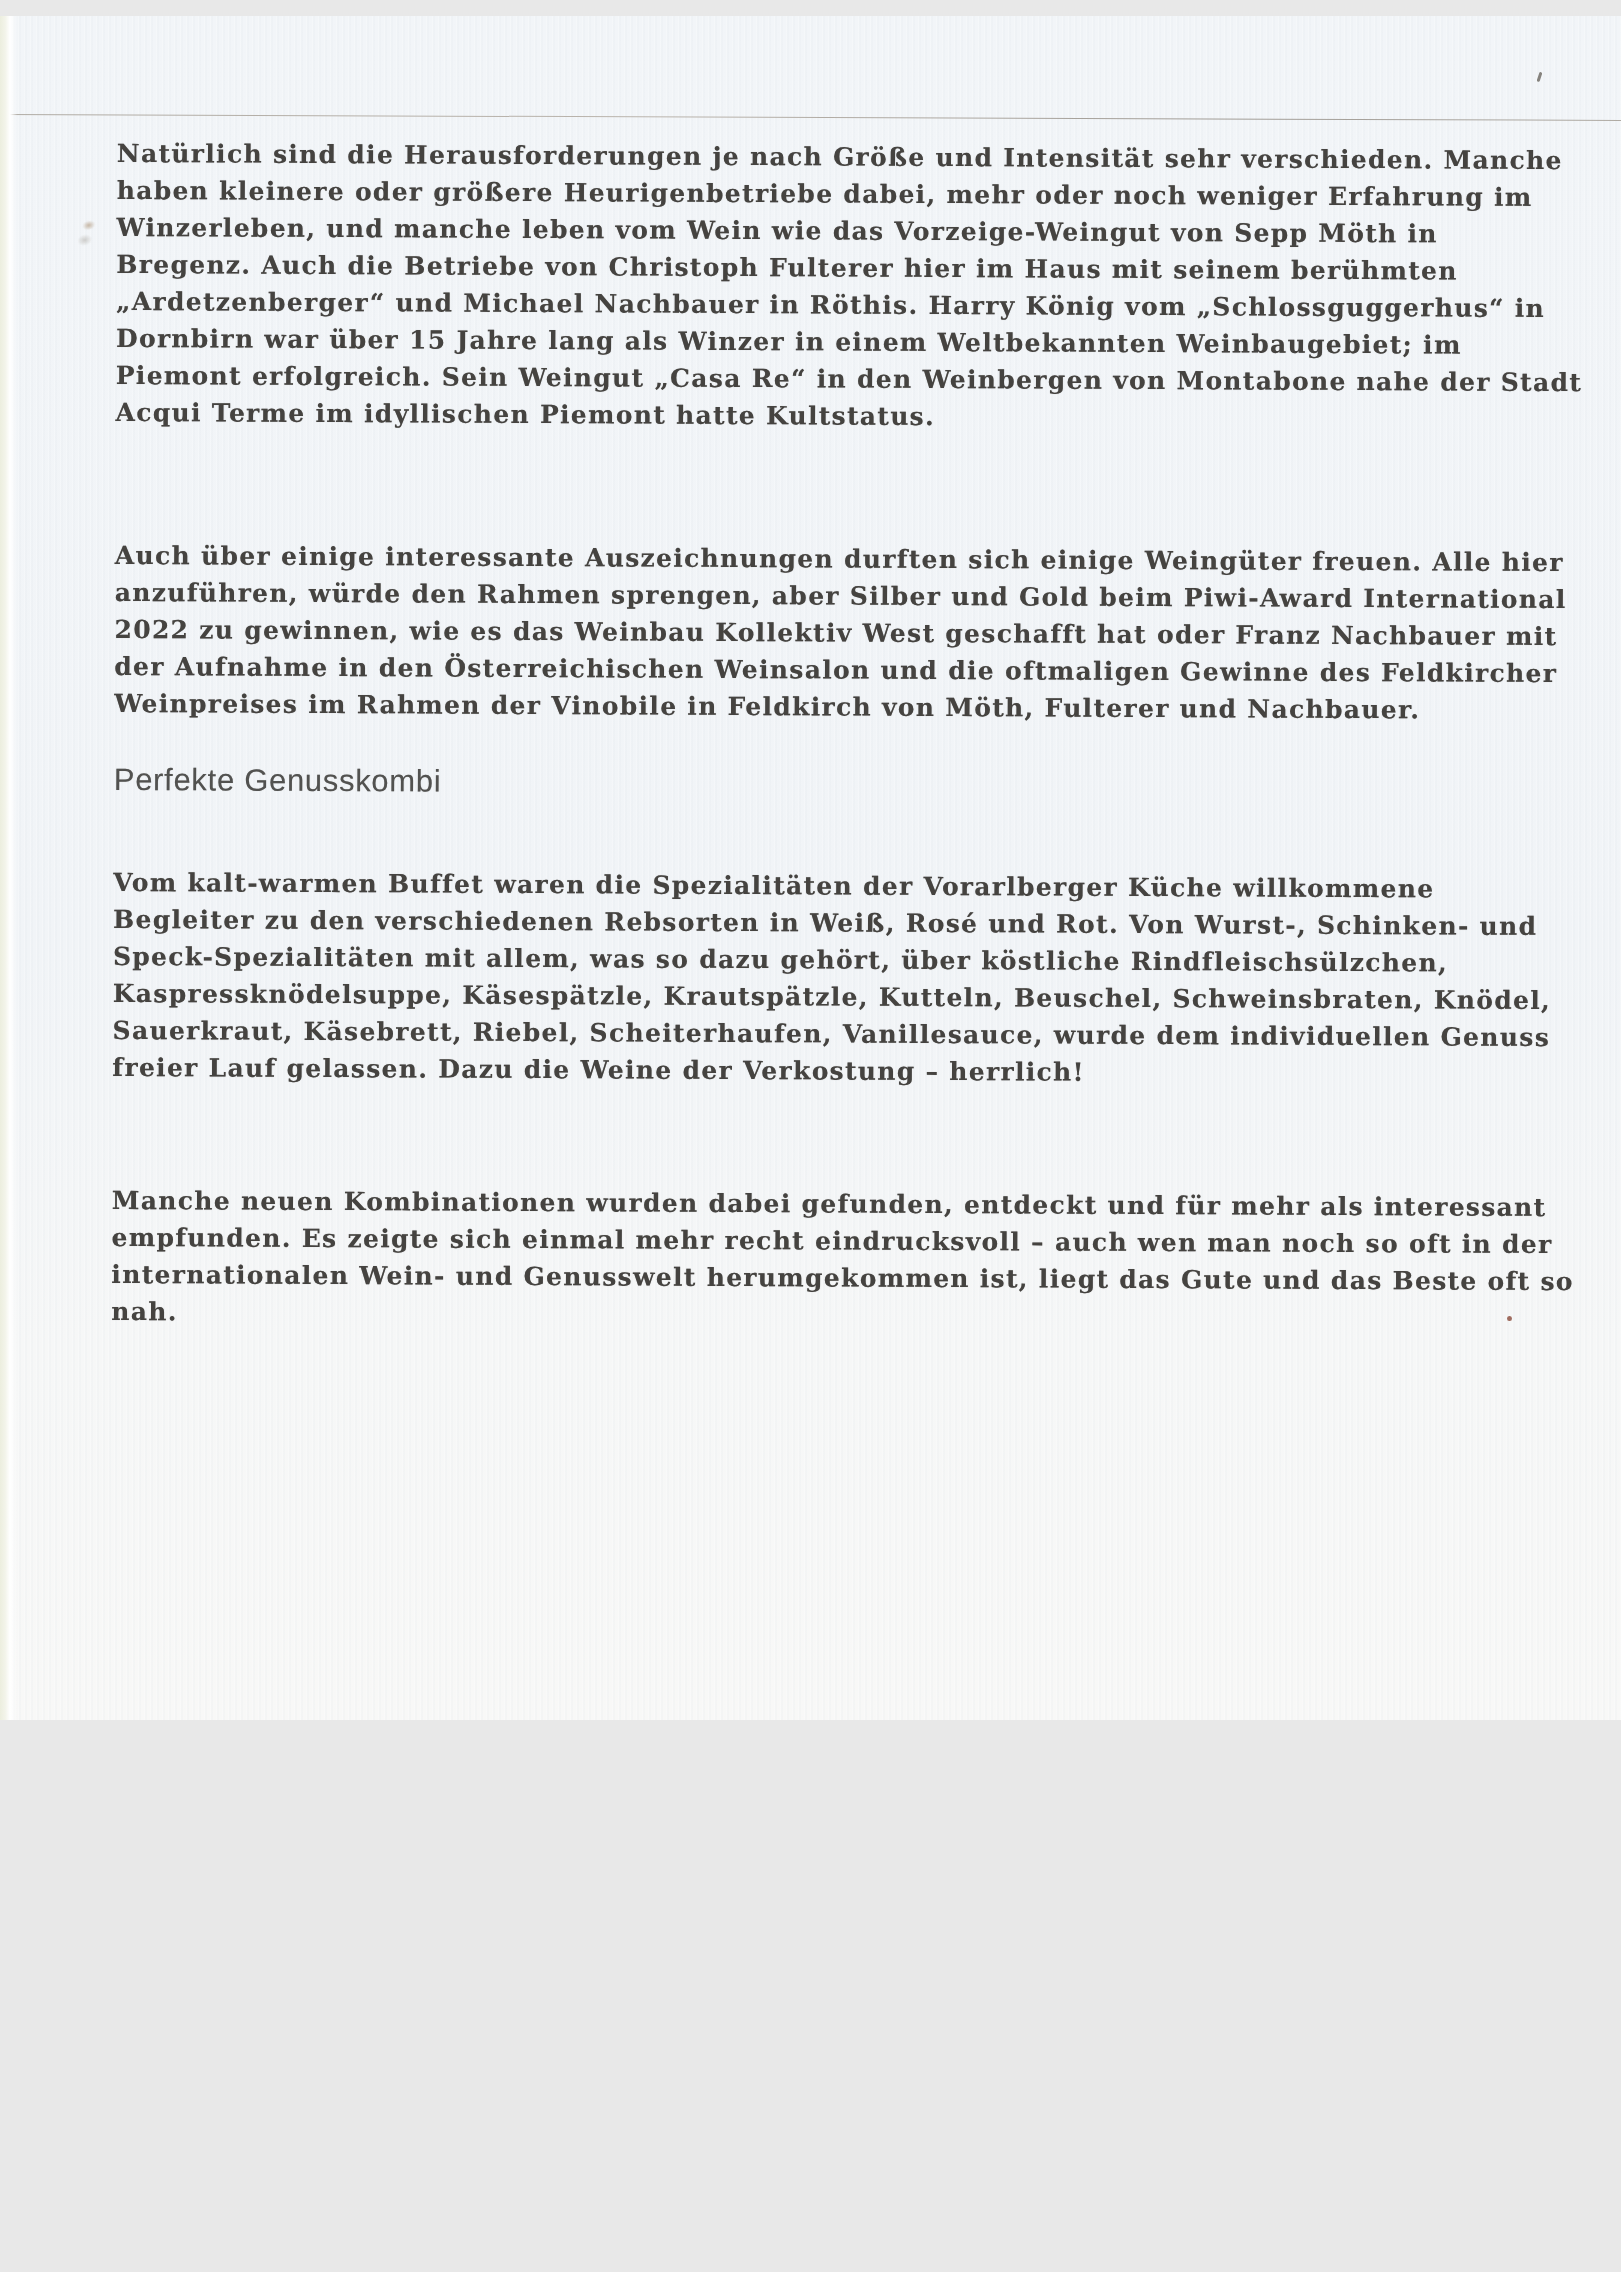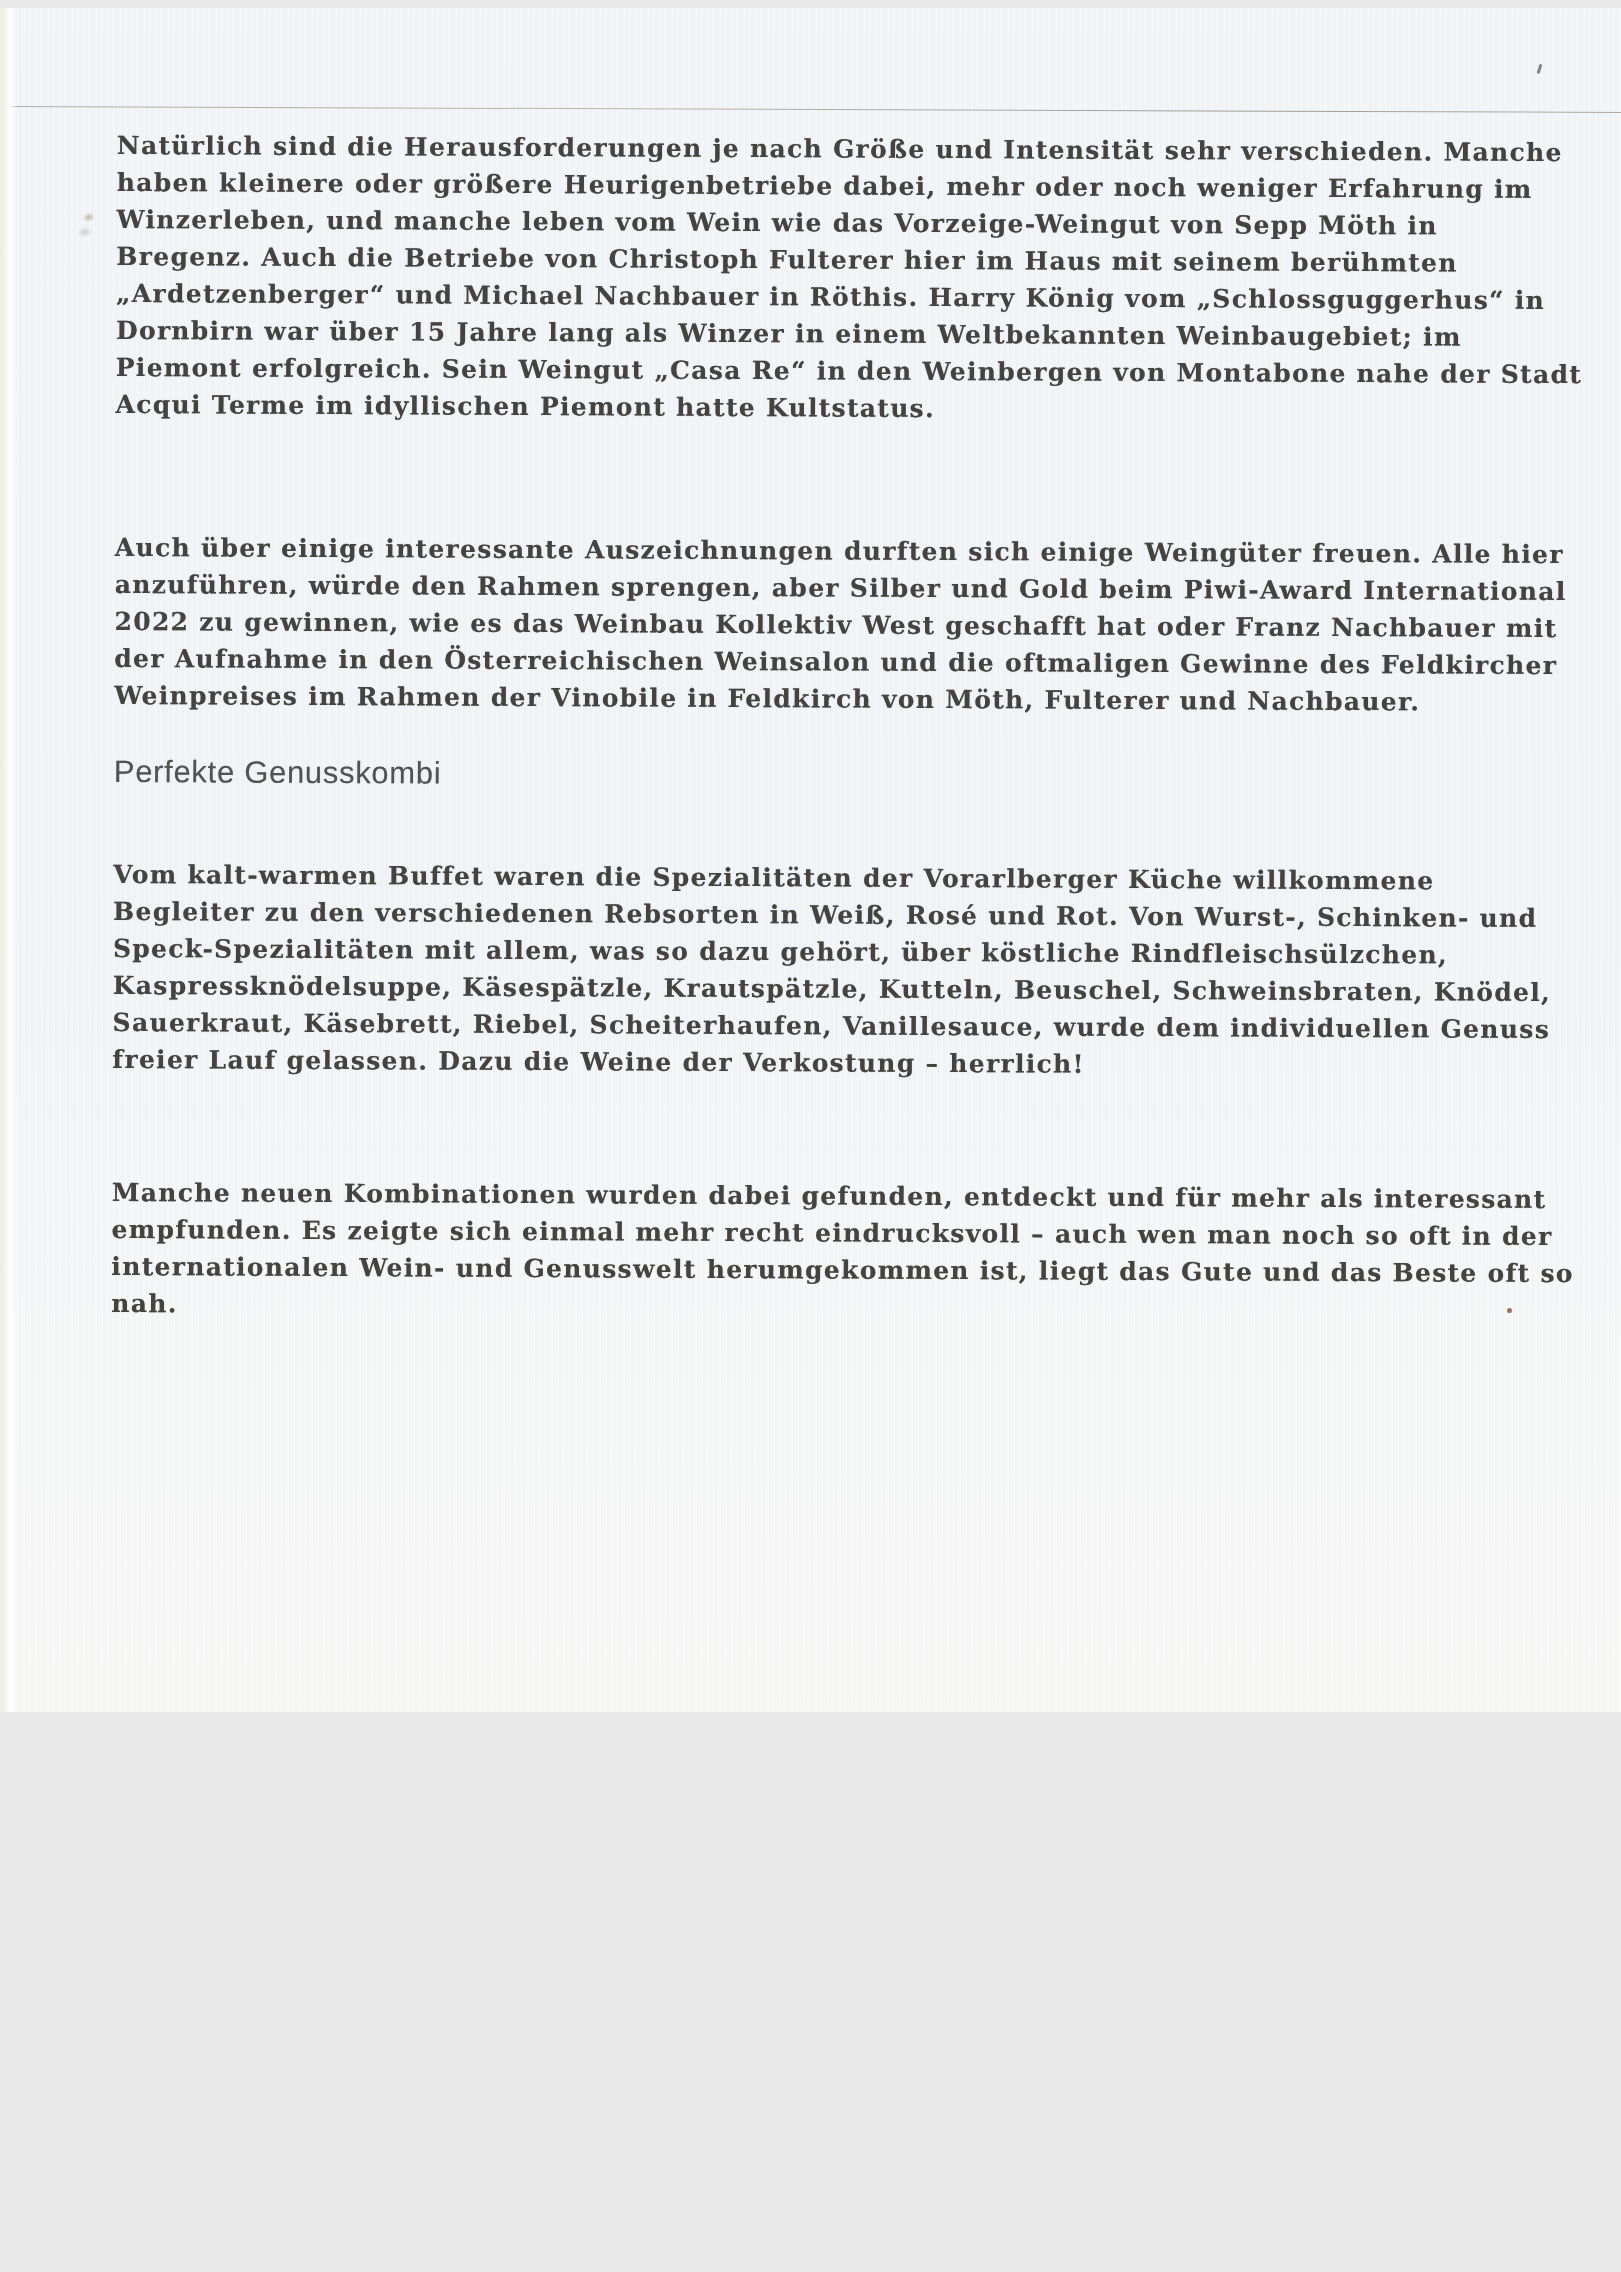--- a/index.html
+++ b/index.html
@@ -1,20 +1,20 @@
 <!DOCTYPE html>
 <html style="font-size:10.7px"><head>
 <meta charset="utf-8">
 <style>
   html,body{margin:0;padding:0;background:#e8e8e8;}
   .page{
     position:relative;
     width:1622px;
     height:1704px;
-    margin:8px auto;
+    margin:16px auto;
     overflow:hidden;
     background:
       linear-gradient(180deg, var(--paper,#f2f5f8) 0%, #f1f4f7 55%, #f6f7f7 78%, #f8f8f7 100%);
     font-family:"DejaVu Serif","Liberation Serif",serif;
   }
   
   .page::after{
     content:"";
     position:absolute; inset:0;
     background:repeating-linear-gradient(90deg,

